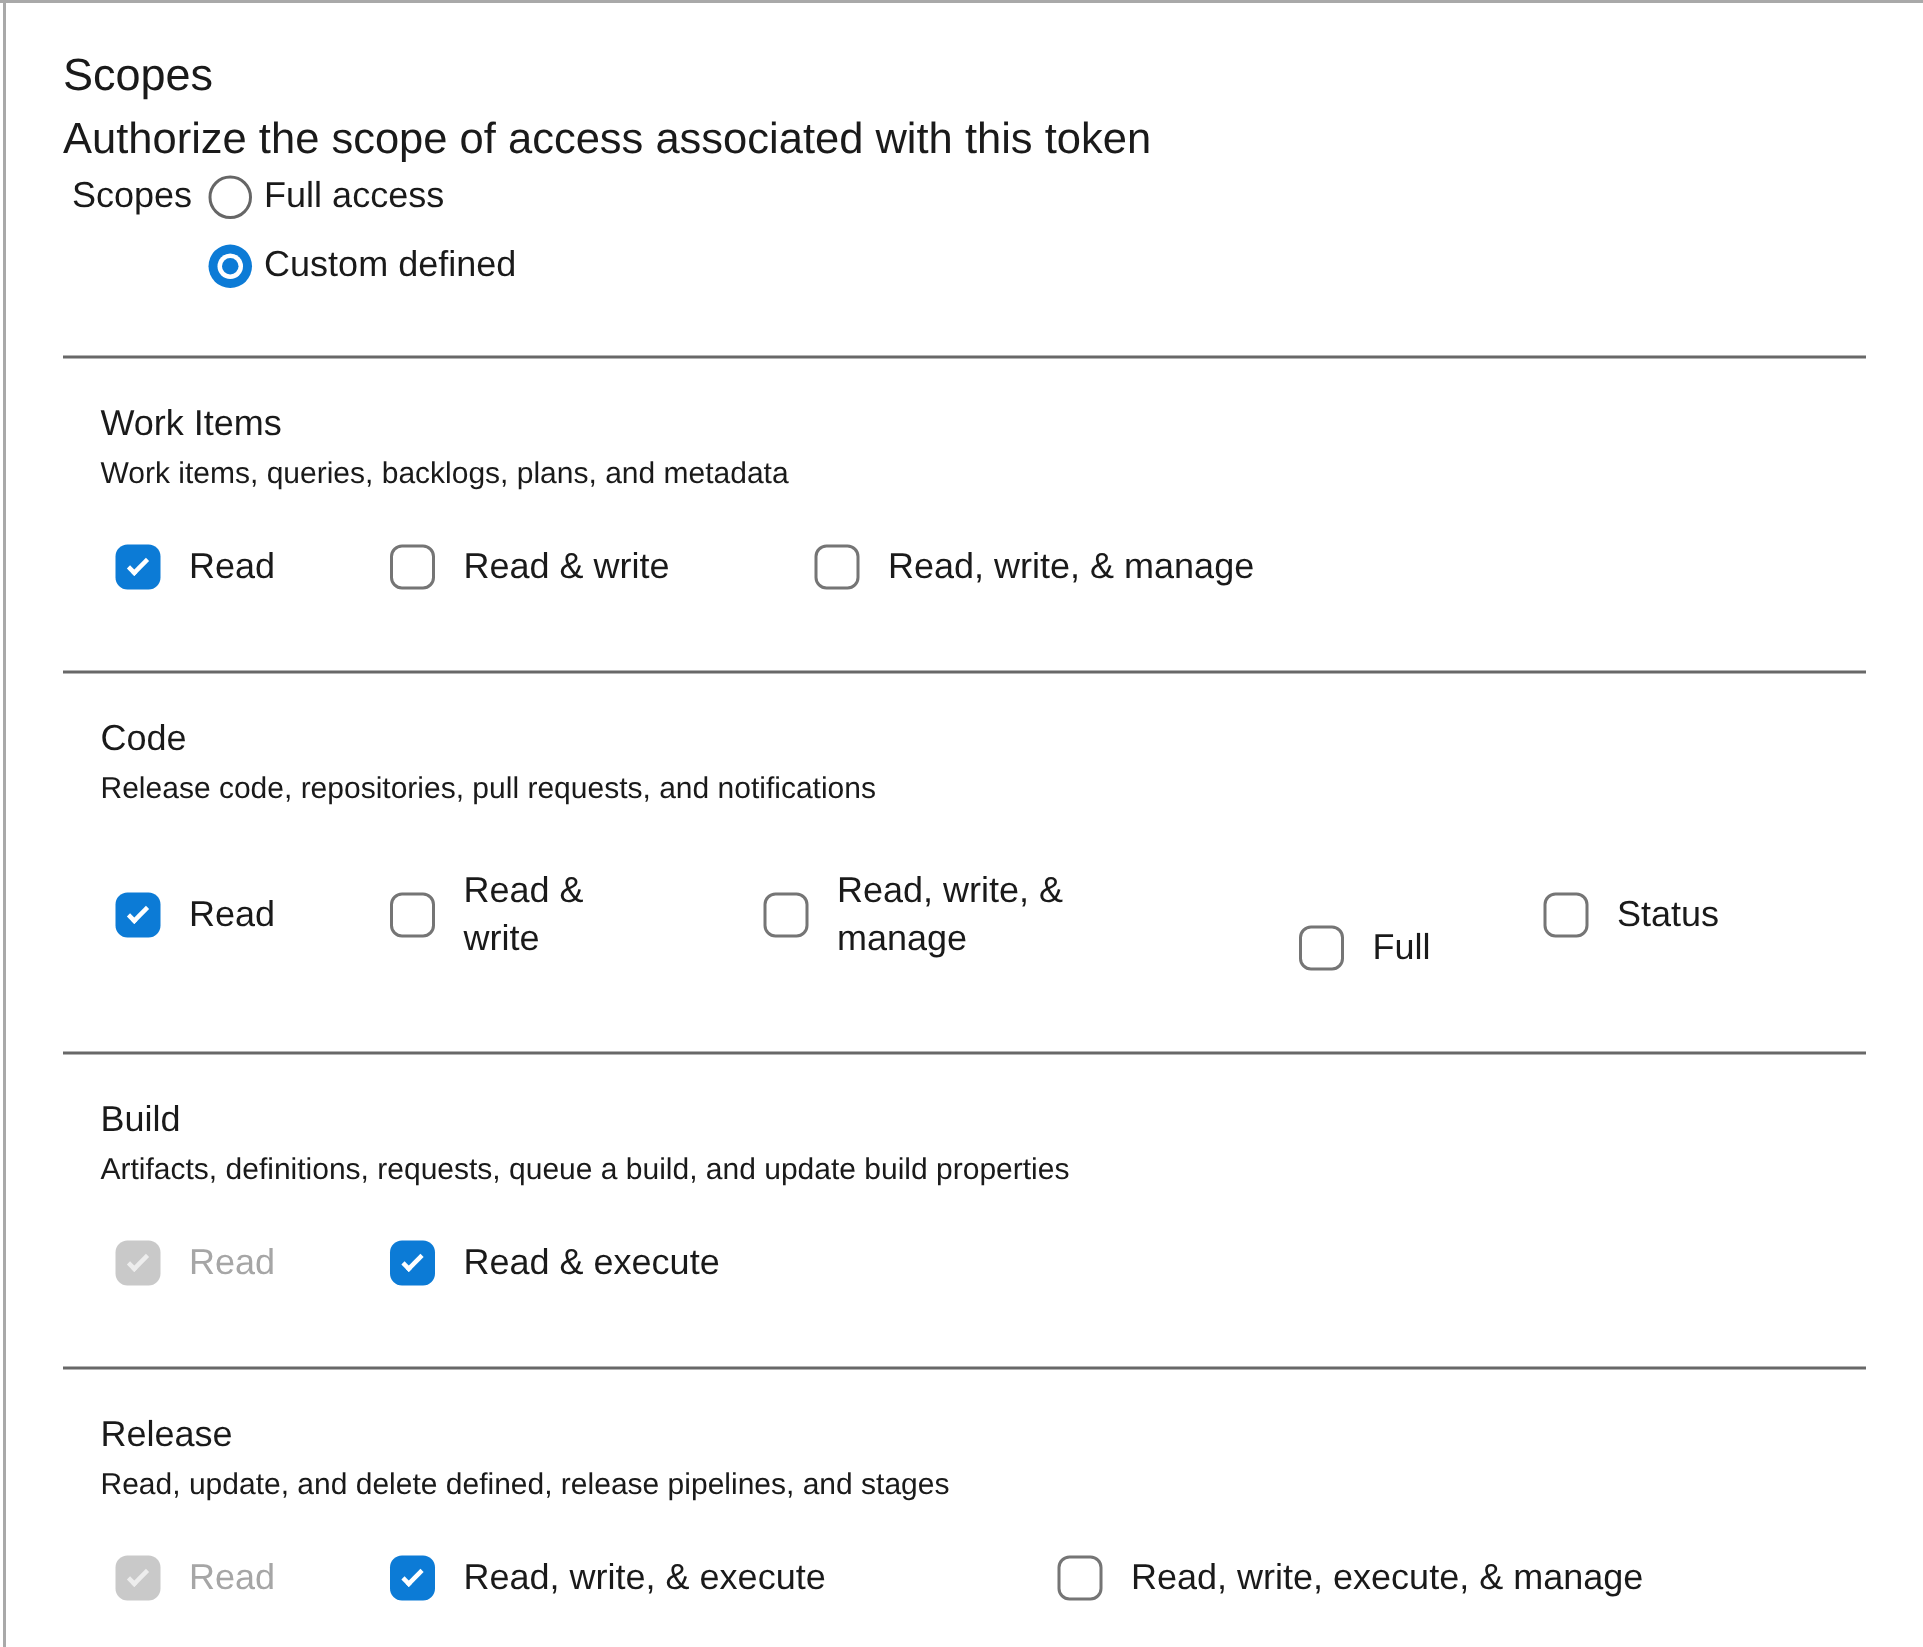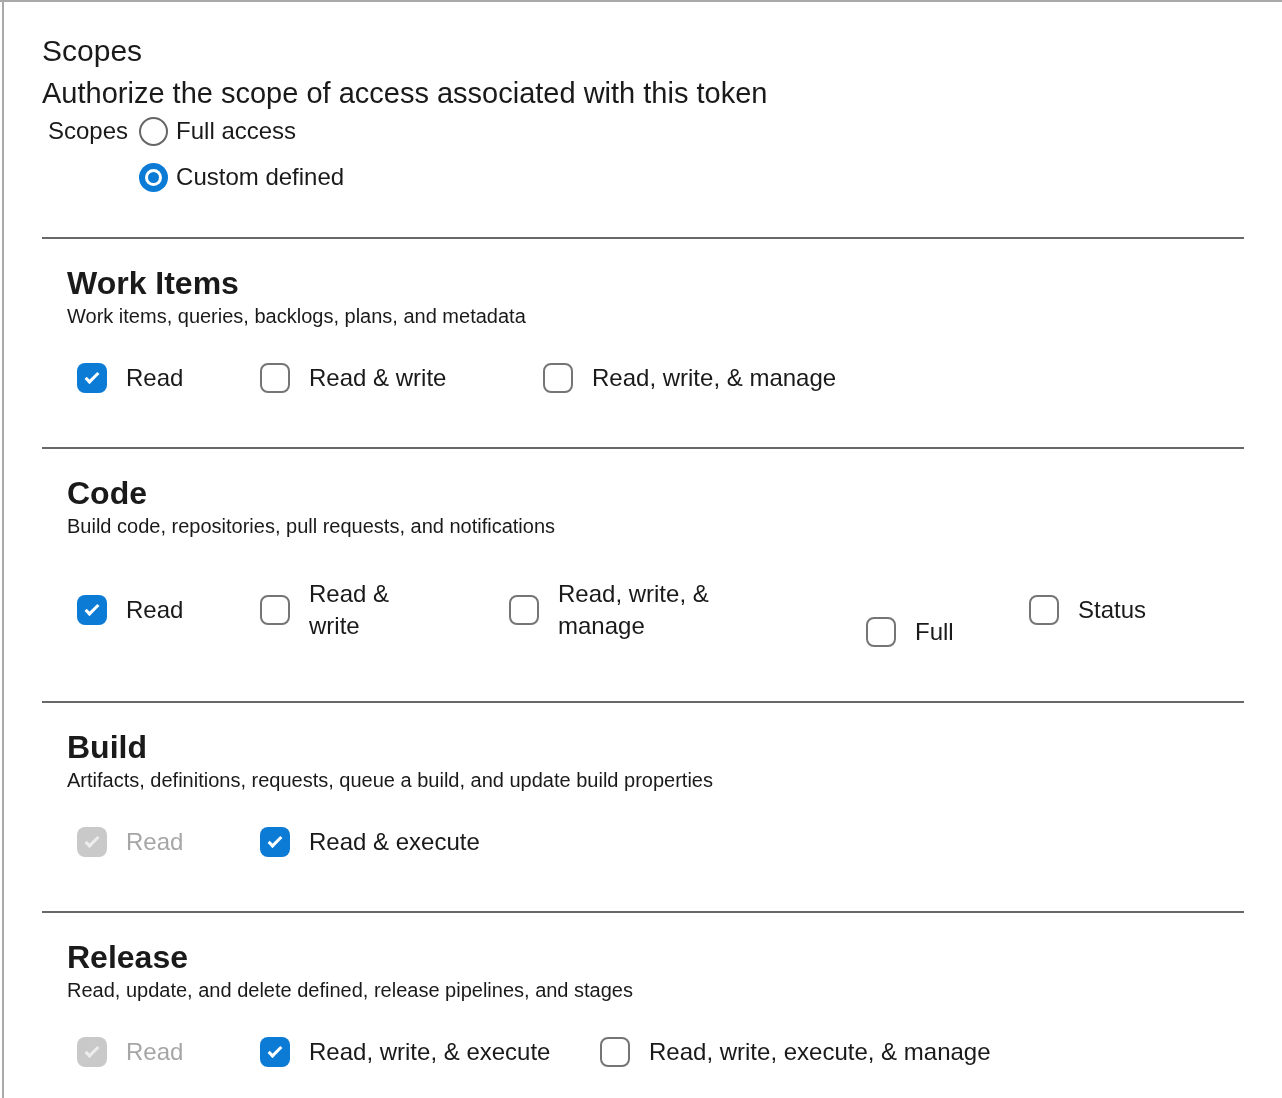--- a/index.html
+++ b/index.html
@@ -36,21 +36,21 @@
   .radio { width: 29px; height: 29px; border-radius: 50%; flex: none; }
   .radio.off { border: 2px solid var(--radio-border); background: #fff; }
   .radio.on  { background: var(--accent); display: flex; align-items: center; justify-content: center; }
   .radio-ring { width: 17px; height: 17px; border-radius: 50%; background: #fff;
                 display: flex; align-items: center; justify-content: center; }
   .radio-dot  { width: 11px; height: 11px; border-radius: 50%; background: var(--accent); }
   .radio-label { font-size: 24px; line-height: 32px; }
 
   .sections { margin-top: 44px; }
   .section { border-top: 2px solid var(--divider); padding: 27px 0 53px 25px; }
-  .section-title { font-size: 32px; font-weight: 700; line-height: 34px; margin: 0; }
+  .section-title { font-size: 24px; font-weight: 400; line-height: 34px; margin: 0; }
   .section-desc  { font-size: 20px; line-height: 32px; margin: 0; }
 
   .opt-row { display: flex; align-items: center; margin-top: 30px; padding-left: 10px; min-height: 30px; }
   .opt { display: flex; align-items: center; gap: 19px; cursor: pointer; }
   .opt.is-disabled { cursor: default; }
   .opt-label { font-size: 24px; line-height: 32px; }
   .is-disabled .opt-label { color: var(--disabled-text); }
 
   .checkbox { width: 30px; height: 30px; border-radius: 8px; flex: none;
               display: flex; align-items: center; justify-content: center; }
@@ -64,21 +64,21 @@
 
   
   #section-0 .opt:nth-child(1) { width: 183px; }
   #section-0 .opt:nth-child(2) { width: 283px; }
   #section-1 .opt:nth-child(1) { width: 183px; }
   #section-1 .opt:nth-child(2) { width: 249px; }
   #section-1 .opt:nth-child(3) { width: 357px; }
   #section-1 .opt:nth-child(4) { width: 163px; margin-top: 44px; }
   #section-2 .opt:nth-child(1) { width: 183px; }
   #section-3 .opt:nth-child(1) { width: 183px; }
-  #section-3 .opt:nth-child(2) { width: 340px; }
+  #section-3 .opt:nth-child(2) { width: 445px; }
   
   #section-1 .opt:nth-child(2) .opt-label { max-width: 105px; }
   #section-1 .opt:nth-child(3) .opt-label { max-width: 195px; }
 </style>
 </head>
 <body>
 
 <div class="top-rule"></div>
 <div class="left-rule"></div>
 
@@ -121,21 +121,21 @@
           <span class="opt-label">Read &amp; write</span>
         </label>
         <label class="opt ">
           <span class="checkbox unchecked"></span>
           <span class="opt-label">Read, write, &amp; manage</span>
         </label>
     </div>
   </section>
   <section class="section" id="section-1">
     <h2 class="section-title">Code</h2>
-    <p class="section-desc">Build code, repositories, pull requests, and notifications</p>
+    <p class="section-desc">Release code, repositories, pull requests, and notifications</p>
     <div class="opt-row">
 
         <label class="opt ">
           <span class="checkbox checked">
               <span class="check"></span>
             </span>
           <span class="opt-label">Read</span>
         </label>
         <label class="opt ">
           <span class="checkbox unchecked"></span>

